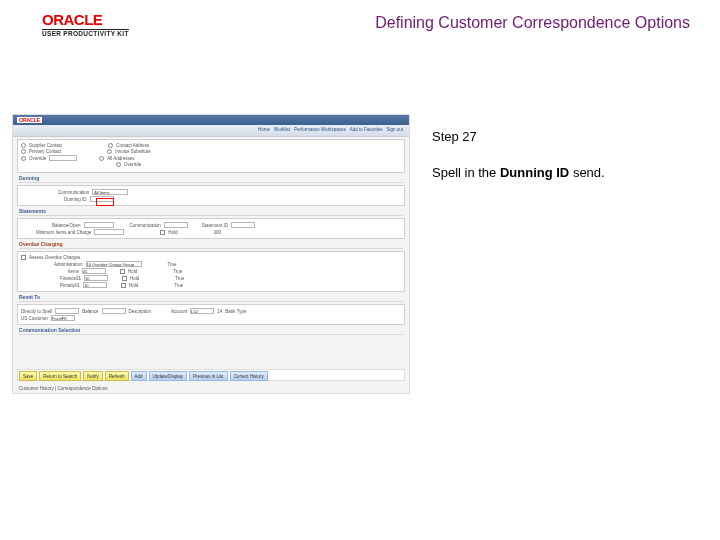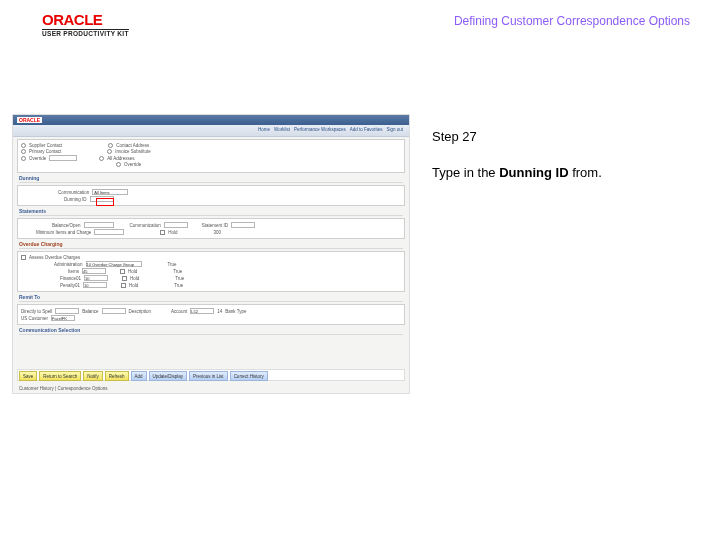--- a/index.html
+++ b/index.html
@@ -35,22 +35,22 @@
   .upk {
     font-size: 6.5px;
     font-weight: 700;
     color: #222;
     border-top: 1.5px solid #222;
     margin-top: 2px;
     padding-top: 1px;
     letter-spacing: 0.3px;
   }
   .page-title {
-    font-size: 12px;
-    color: #8b5cf6;
+    font-size: 16px;
+    color: #701a75;
     font-weight: 400;
     padding-top:2px;
   }
 
   
   .shot {
     position: absolute;
     top: 114px;
     left: 12px;
     width: 398px;
@@ -350,15 +350,15 @@
     <span class="btn blue">Update/Display</span>
     <span class="btn blue">Previous in List</span>
     <span class="btn blue">Correct History</span>
   </div>
   <div class="footer">Customer History | Correspondence Options</div>
 </div>
 
 <div class="instr">
   <div class="step">Step 27</div>
   <p>
-    <span>Type in the </span><b>Dunning ID</b><span> from.</span>
+    <span>Spell in the </span><b>Dunning ID</b><span> send.</span>
   </p>
 </div>
 
 </body></html>

